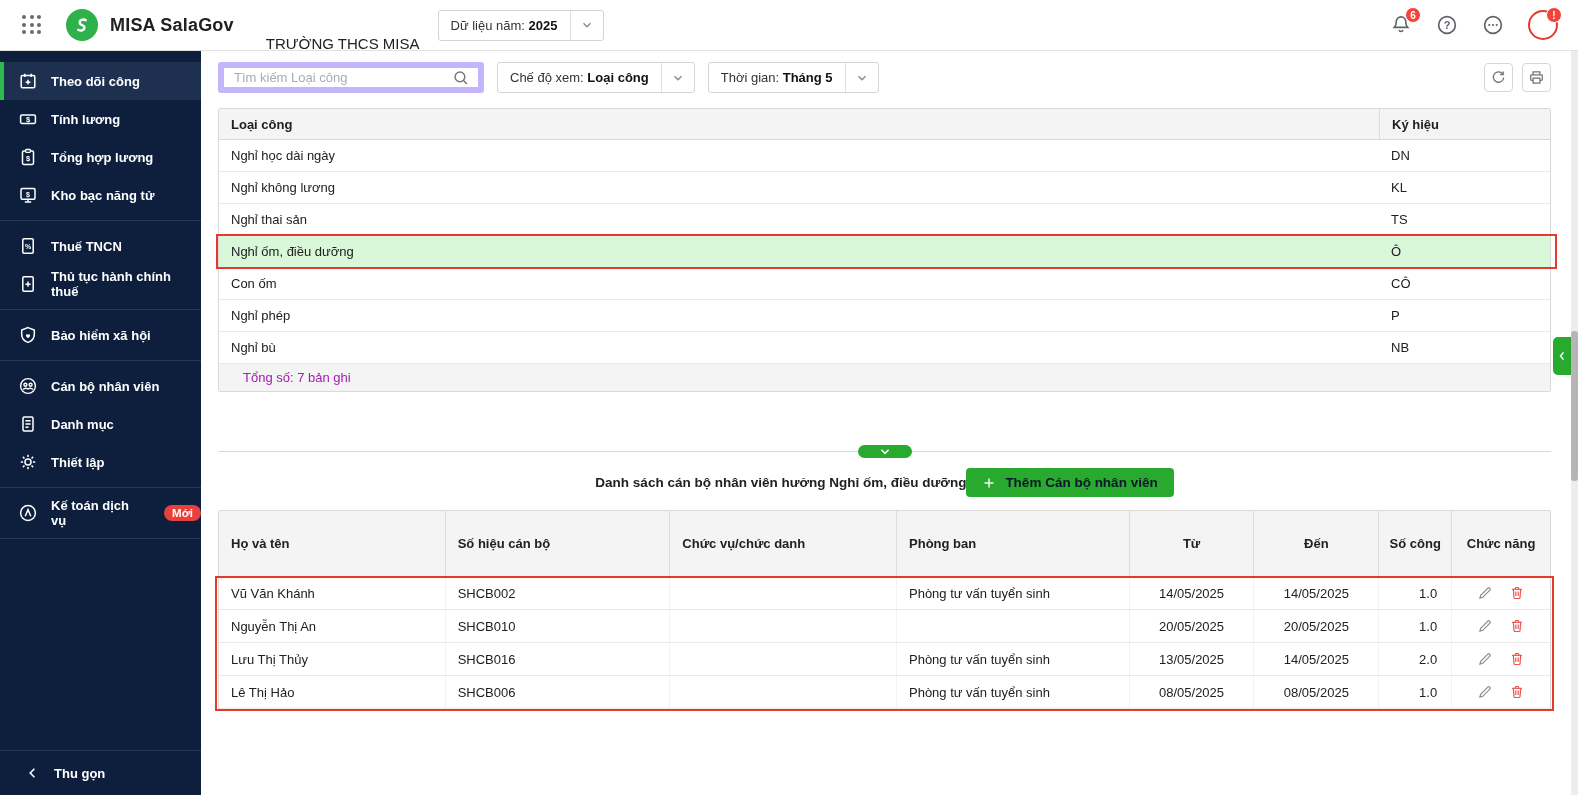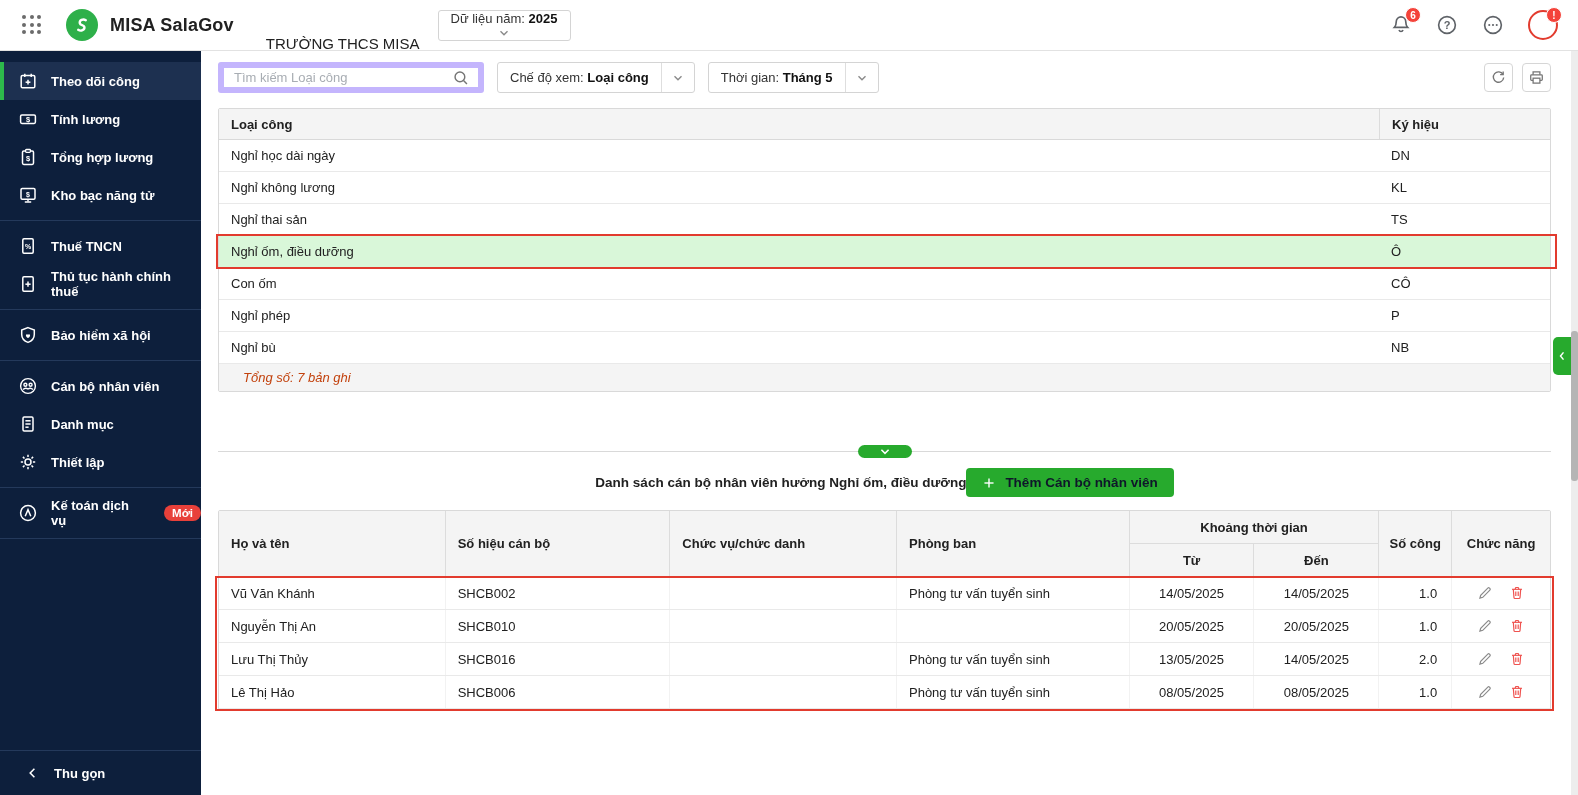--- a/index.html
+++ b/index.html
@@ -19,21 +19,21 @@
     display:flex; align-items:center; padding:0 20px; z-index:10;
   }
   .grid-btn { width:24px; height:24px; display:grid; grid-template-columns:repeat(3,1fr); gap:3px; padding:2px; cursor:pointer; }
   .grid-btn i { width:4px; height:4px; border-radius:50%; background:#6b6b6b; }
   .brand { display:flex; align-items:center; margin-left:22px; cursor:pointer; }
   .logo { width:32px; height:32px; border-radius:50%; background:#2eb04a; display:flex; align-items:center; justify-content:center; }
   .app-title { font-size:18px; font-weight:700; margin-left:12px; letter-spacing:.2px; }
   .org-name { font-size:15px; font-weight:400; margin-left:32px;margin-top:36px; }
   .year-box {
     margin-left:18px; height:31px; border:1px solid #d4d4d4; border-radius:3px;
-    display:flex; align-items:center; cursor:pointer; background:#fff;flex-direction:column;
+    display:flex; align-items:center; cursor:pointer; background:#fff;
   }
   .year-box .yb-text { padding:0 12px; color:#333; }
   .year-box .yb-text b { font-weight:700; color:#111; }
   .year-box .yb-sep { width:1px; align-self:stretch; background:#dedede; }
   .year-box .yb-chev { width:32px; display:flex; justify-content:center; }
   .top-right { margin-left:auto; display:flex; align-items:center; gap:24px; }
   .ticon { position:relative; cursor:pointer; }
   .badge {
     position:absolute; top:-7px; right:-9px; min-width:16px; height:16px; border-radius:9px;
     background:#f4433a; color:#fff; font-size:10px; font-weight:700;
@@ -97,21 +97,21 @@
   .t1-head .c-name { display:flex; align-items:center; }
   .t1-head .c-code { display:flex; align-items:center; border-left:1px solid #dcdcdc; }
   .c-name { flex:1; padding-left:12px; }
   .c-code { width:171px; padding-left:12px; }
   .t1-row { display:flex; height:32px; align-items:center; border-bottom:1px solid #e9e9e9; cursor:pointer; position:relative; background:#fff; }
   .t1-row.selected { background:#d9f7d9; }
   .t1-row .annot-overlay {
     position:absolute; left:-3px; right:-7px; top:-2px; bottom:-2px;
     border:2px solid #e23b2e; pointer-events:none; z-index:3;
   }
-  .t1-foot { height:27px; background:#f4f4f4; display:flex; align-items:center; padding-left:24px; color:#c2410c;font-style:italic; }
+  .t1-foot { height:27px; background:#f4f4f4; display:flex; align-items:center; padding-left:24px; color:#a21caf; }
 
   
   .split { margin-top:53px; height:13px; position:relative; }
   .split .line { position:absolute; left:0; right:0; top:6px; height:1px; background:#d9d9d9; }
   .split .pill {
     position:absolute; left:50%; transform:translateX(-50%); top:0;
     width:54px; height:13px; border-radius:7px; background:#27aa2d; border:none;
     display:flex; align-items:center; justify-content:center; cursor:pointer;
   }
 
@@ -475,21 +475,20 @@
     </button>
   </div>
 
   <section class="panel t2">
     <div class="t2-head">
       <div class="h w-name">Họ và tên</div>
       <div class="h w-code">Số hiệu cán bộ</div>
       <div class="h w-pos">Chức vụ/chức danh</div>
       <div class="h w-dept">Phòng ban</div>
       <div class="h-group w-period">
-        <div class="g-top">Khoảng thời gian</div>
         <div class="g-sub">
           <div>Từ</div>
           <div>Đến</div>
         </div>
       </div>
       <div class="h w-days center">Số công</div>
       <div class="h w-act center">Chức năng</div>
     </div>
 
     <div class="t2-body">

